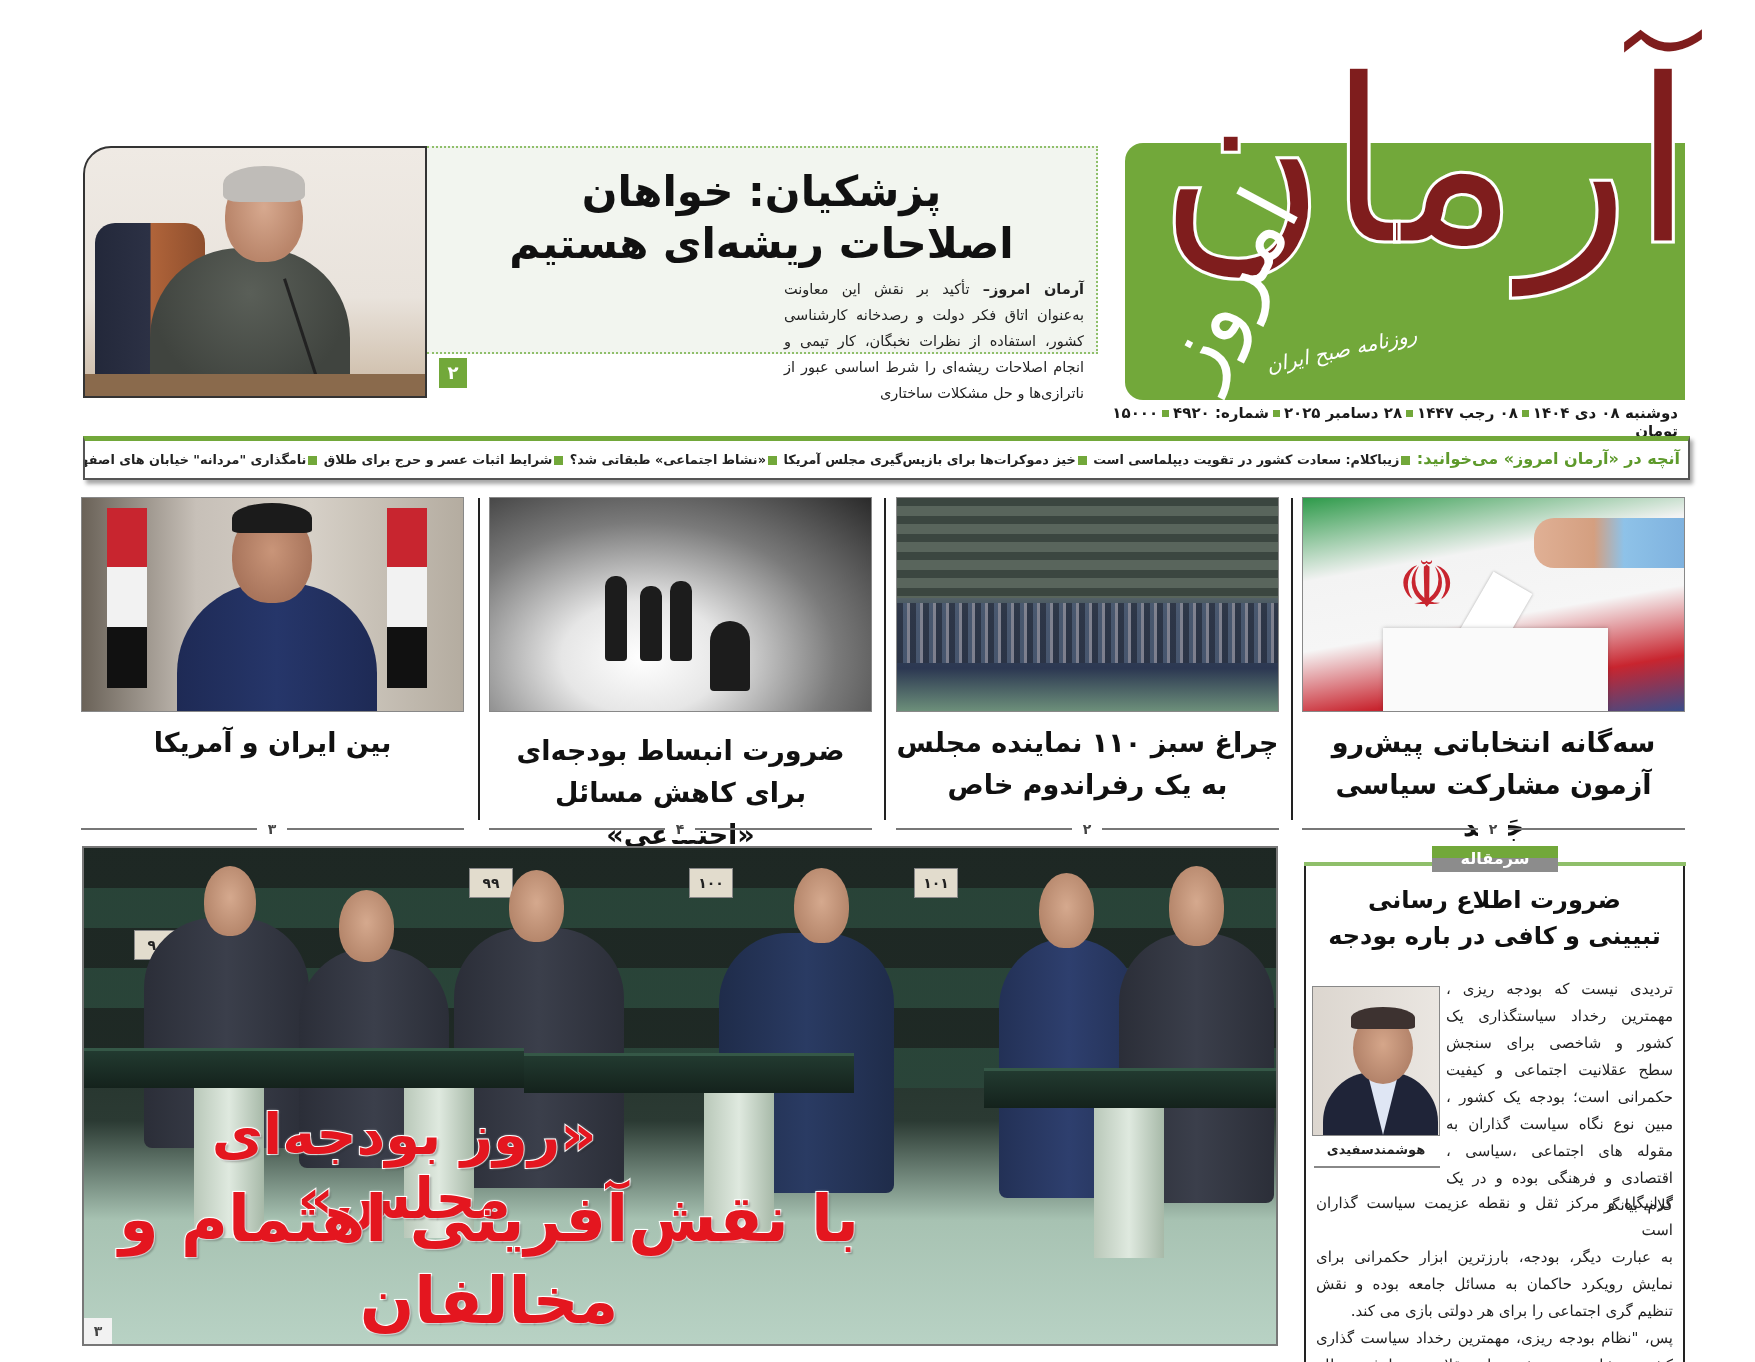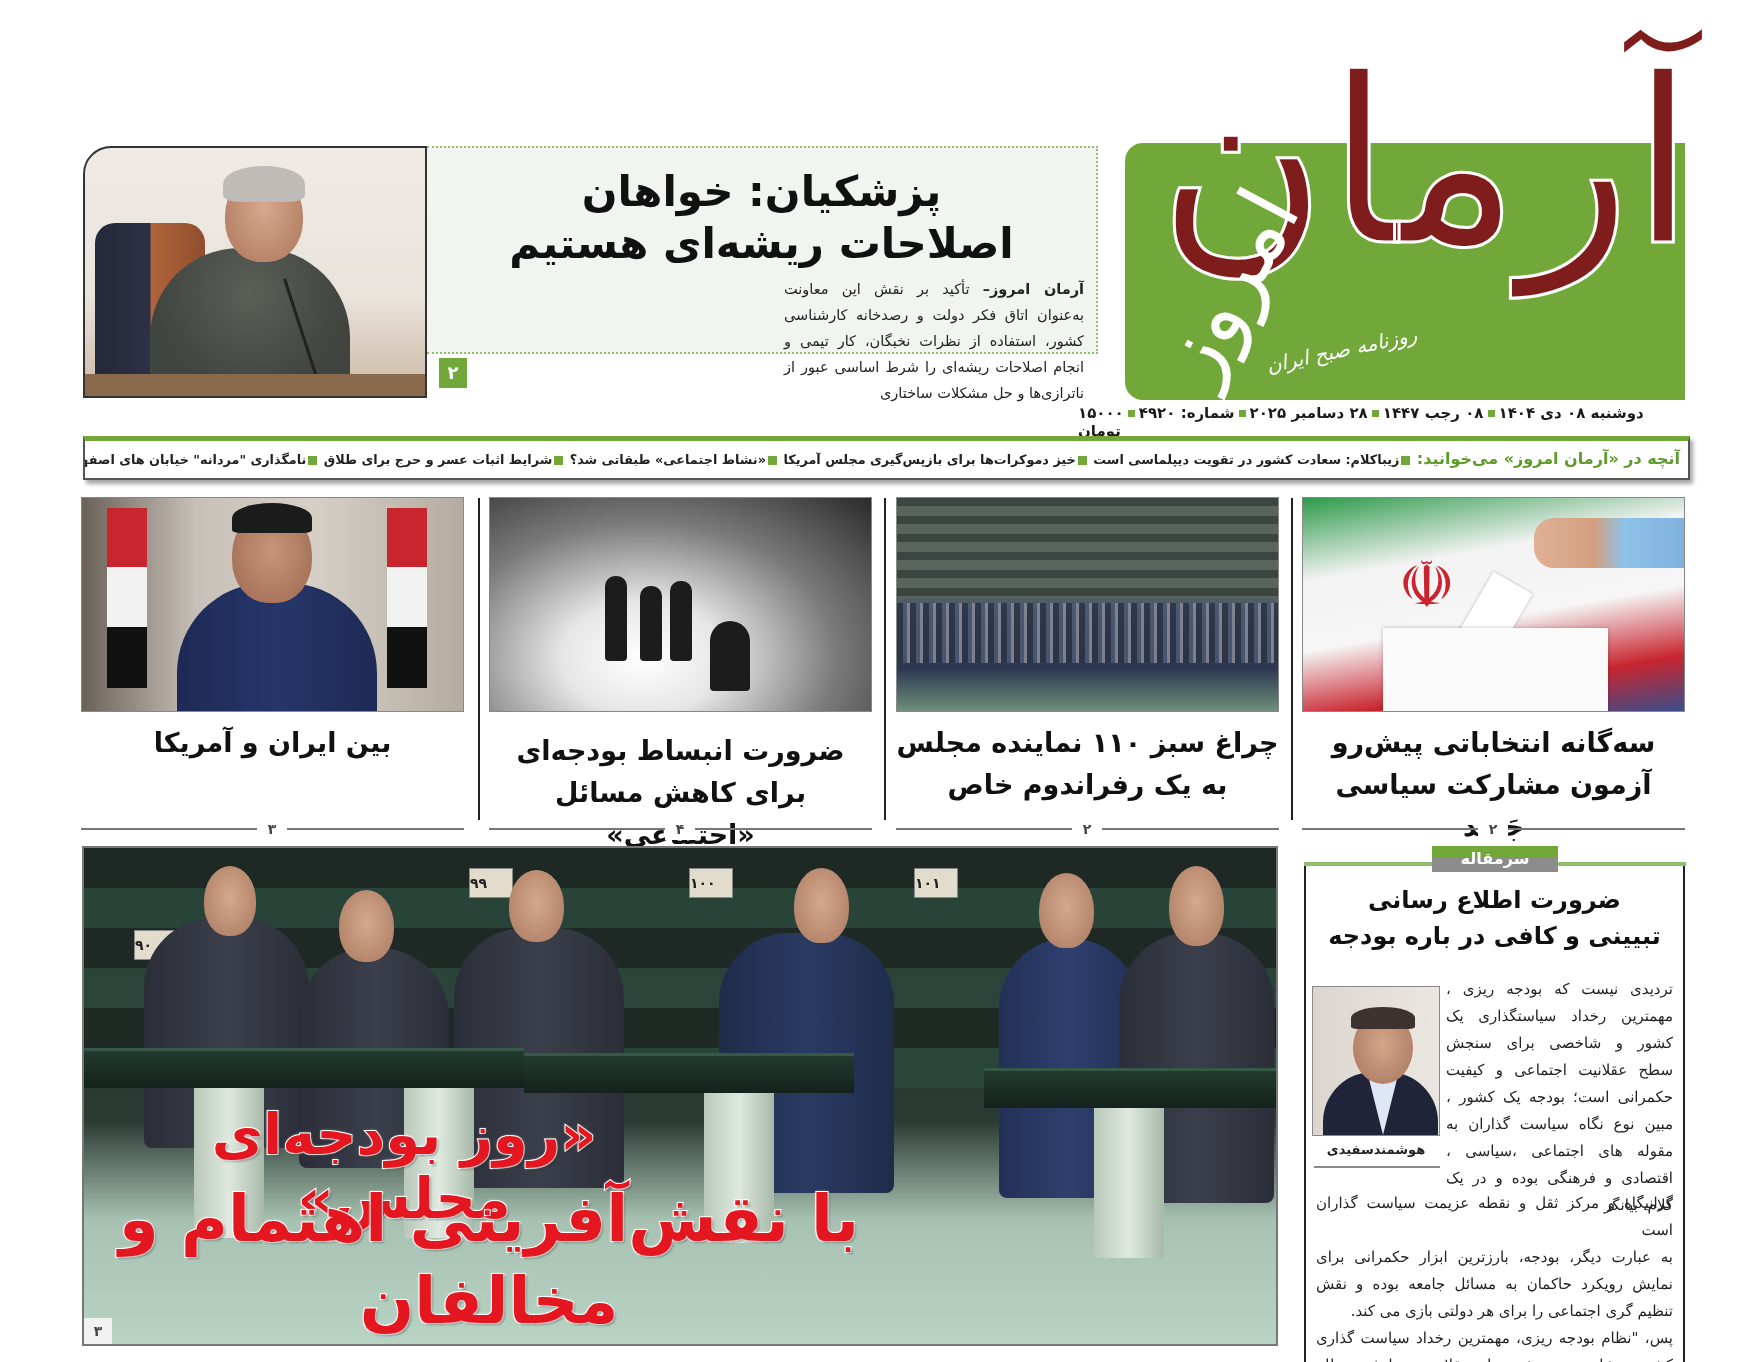--- a/index.html
+++ b/index.html
@@ -7,21 +7,21 @@
   body { position: relative; font-family: "DejaVu Sans", sans-serif; color: #111; }
   .abs { position: absolute; }
   .rtl { direction: rtl; unicode-bidi: plaintext; }
 
   
   .logo-box { left: 1125px; top: 143px; width: 560px; height: 257px; background: #72a83a; border-radius: 18px 0 0 18px; overflow: visible; }
   .logo-main { position: absolute; right: -10px; top: -95px; font-family: "DejaVu Serif", serif; font-weight: normal; font-size: 230px; color: #7f1d1d; line-height: 1; -webkit-text-stroke: 3px #ffffff; letter-spacing: -10px; text-align: right; }
   .logo-sub { position: absolute; left: 18px; top: 20px; font-family: "DejaVu Serif", serif; font-size: 86px; color: #ffffff; line-height: 1; transform: rotate(-62deg); transform-origin: left top; top: 210px; }
   .logo-tag { position: absolute; left: 140px; top: 195px; font-family: "DejaVu Sans", sans-serif; font-size: 20px; color: #ffffff; font-style: italic; transform: rotate(-12deg); }
 
-  .dateline { right: 77px; top: 404px; width: 600px; text-align: left; font-size: 15px; font-weight: bold; color: #1a1a1a; }
+  .dateline { right: 77px; top: 404px; width: 600px; text-align: right; font-size: 15px; font-weight: bold; color: #1a1a1a; }
   .dateline .sq { display: inline-block; width: 7px; height: 7px; background: #72a83a; margin: 0 4px; vertical-align: middle; }
 
   
   .top-photo { left: 83px; top: 146px; width: 344px; height: 252px; border: 2px solid #333; border-top-left-radius: 28px; overflow: hidden;
     background: linear-gradient(180deg, #efeae4 0%, #e9e3dc 60%, #cbb9a4 100%); }
   .tp-chair { position: absolute; left: 10px; top: 75px; width: 110px; height: 170px; background: linear-gradient(90deg, #23283a 0%, #2c3145 50%, #b0643a 51%, #8e4e2d 100%); border-radius: 20px 20px 0 0; }
   .tp-body { position: absolute; left: 65px; top: 100px; width: 200px; height: 150px; background: radial-gradient(ellipse at 50% 30%, #5a5f58 0%, #40443f 70%); border-radius: 90px 90px 0 0; }
   .tp-head { position: absolute; left: 140px; top: 22px; width: 78px; height: 92px; background: radial-gradient(ellipse at 50% 40%, #d7a98f 0%, #b9856a 70%); border-radius: 50% 50% 45% 45%; }
   .tp-hair { position: absolute; left: 138px; top: 18px; width: 82px; height: 36px; background: #bfbcb8; border-radius: 50% 50% 20% 20%; }
   .tp-desk { position: absolute; left: 0; bottom: 0; width: 100%; height: 22px; background: #8a6a4c; }
@@ -65,21 +65,21 @@
   .col-div { top: 498px; width: 2px; height: 322px; background: #222; }
 
   
   .main-photo { left: 82px; top: 846px; width: 1196px; height: 500px; border: 2px solid #777; overflow: hidden;
     background: linear-gradient(180deg, #1c2622 0%, #223029 30%, #2b3a33 55%, #a7c2b2 75%, #b8d2c4 100%); }
   .mp-rows { position: absolute; left: 0; right: 0; top: 0; height: 240px; background: repeating-linear-gradient(180deg, rgba(30,40,36,1) 0 40px, rgba(42,70,58,1) 40px 80px); opacity: 0.9; }
   .mp-person { position: absolute; background: linear-gradient(90deg, #2b2e38 0%, #3b3f4b 50%, #2b2e38 100%); border-radius: 70px 70px 8px 8px; }
   .mp-head { position: absolute; background: radial-gradient(ellipse at 50% 45%, #d5a98e 0%, #b6876c 70%); border-radius: 50% 50% 45% 45%; }
   .mp-desk { position: absolute; height: 40px; background: linear-gradient(180deg, #223a30 0%, #14221c 100%); border-top: 3px solid #355847; }
   .mp-stand { position: absolute; width: 70px; height: 150px; background: linear-gradient(90deg, #b9c8b9 0%, #dfe9df 50%, #a7b9a8 100%); }
-  .seat-tag { position: absolute; width: 44px; height: 30px; background: #e2dccd; border: 1px solid #888; color: #222; font-weight: bold; font-size: 14px; line-height: 28px; }
+  .seat-tag { position: absolute; width: 44px; height: 30px; background: #e2dccd; border: 1px solid #888; color: #222; font-weight: bold; font-size: 14px; text-align: center; line-height: 28px; }
   .mp-headline1 { position: absolute; left: 30px; top: 255px; width: 580px; text-align: center; font-weight: bold; font-size: 56px; line-height: 64px; color: #e4161f; -webkit-text-stroke: 2px #ffffff; paint-order: stroke fill; text-shadow: 0 0 3px #fff, 2px 2px 2px rgba(0,0,0,0.3); }
   .mp-headline2 { position: absolute; left: 20px; top: 330px; width: 770px; text-align: center; font-weight: bold; font-size: 64px; line-height: 82px; color: #e4161f; -webkit-text-stroke: 2px #ffffff; paint-order: stroke fill; text-shadow: 0 0 3px #fff, 2px 2px 2px rgba(0,0,0,0.3); }
   .mp-pagenum { position: absolute; left: 0; bottom: 0; width: 28px; height: 26px; background: #f2f2f2; text-align: center; line-height: 26px; font-size: 14px; font-weight: bold; color: #444; }
 
   
   .ed-topline { left: 1304px; top: 862px; width: 382px; height: 4px; background: #8fbf6a; }
   .ed-label { left: 1432px; top: 846px; width: 126px; height: 26px; background: linear-gradient(180deg, #72a83a 0 45%, #8c8c8c 45% 100%); color: #fff; font-weight: bold; font-size: 16px; text-align: center; line-height: 26px; }
   .ed-box { left: 1304px; top: 866px; width: 381px; height: 500px; border-left: 2px solid #222; border-right: 2px solid #222; }
   .ed-title { position: absolute; left: 0; right: 0; top: 16px; text-align: center; font-weight: bold; font-size: 24px; line-height: 36px; color: #111; }
   .ed-photo { position: absolute; left: 6px; top: 120px; width: 128px; height: 150px; border: 1px solid #888; overflow: hidden; background: linear-gradient(90deg, #dcd6cf 0%, #eae6e1 100%); }

